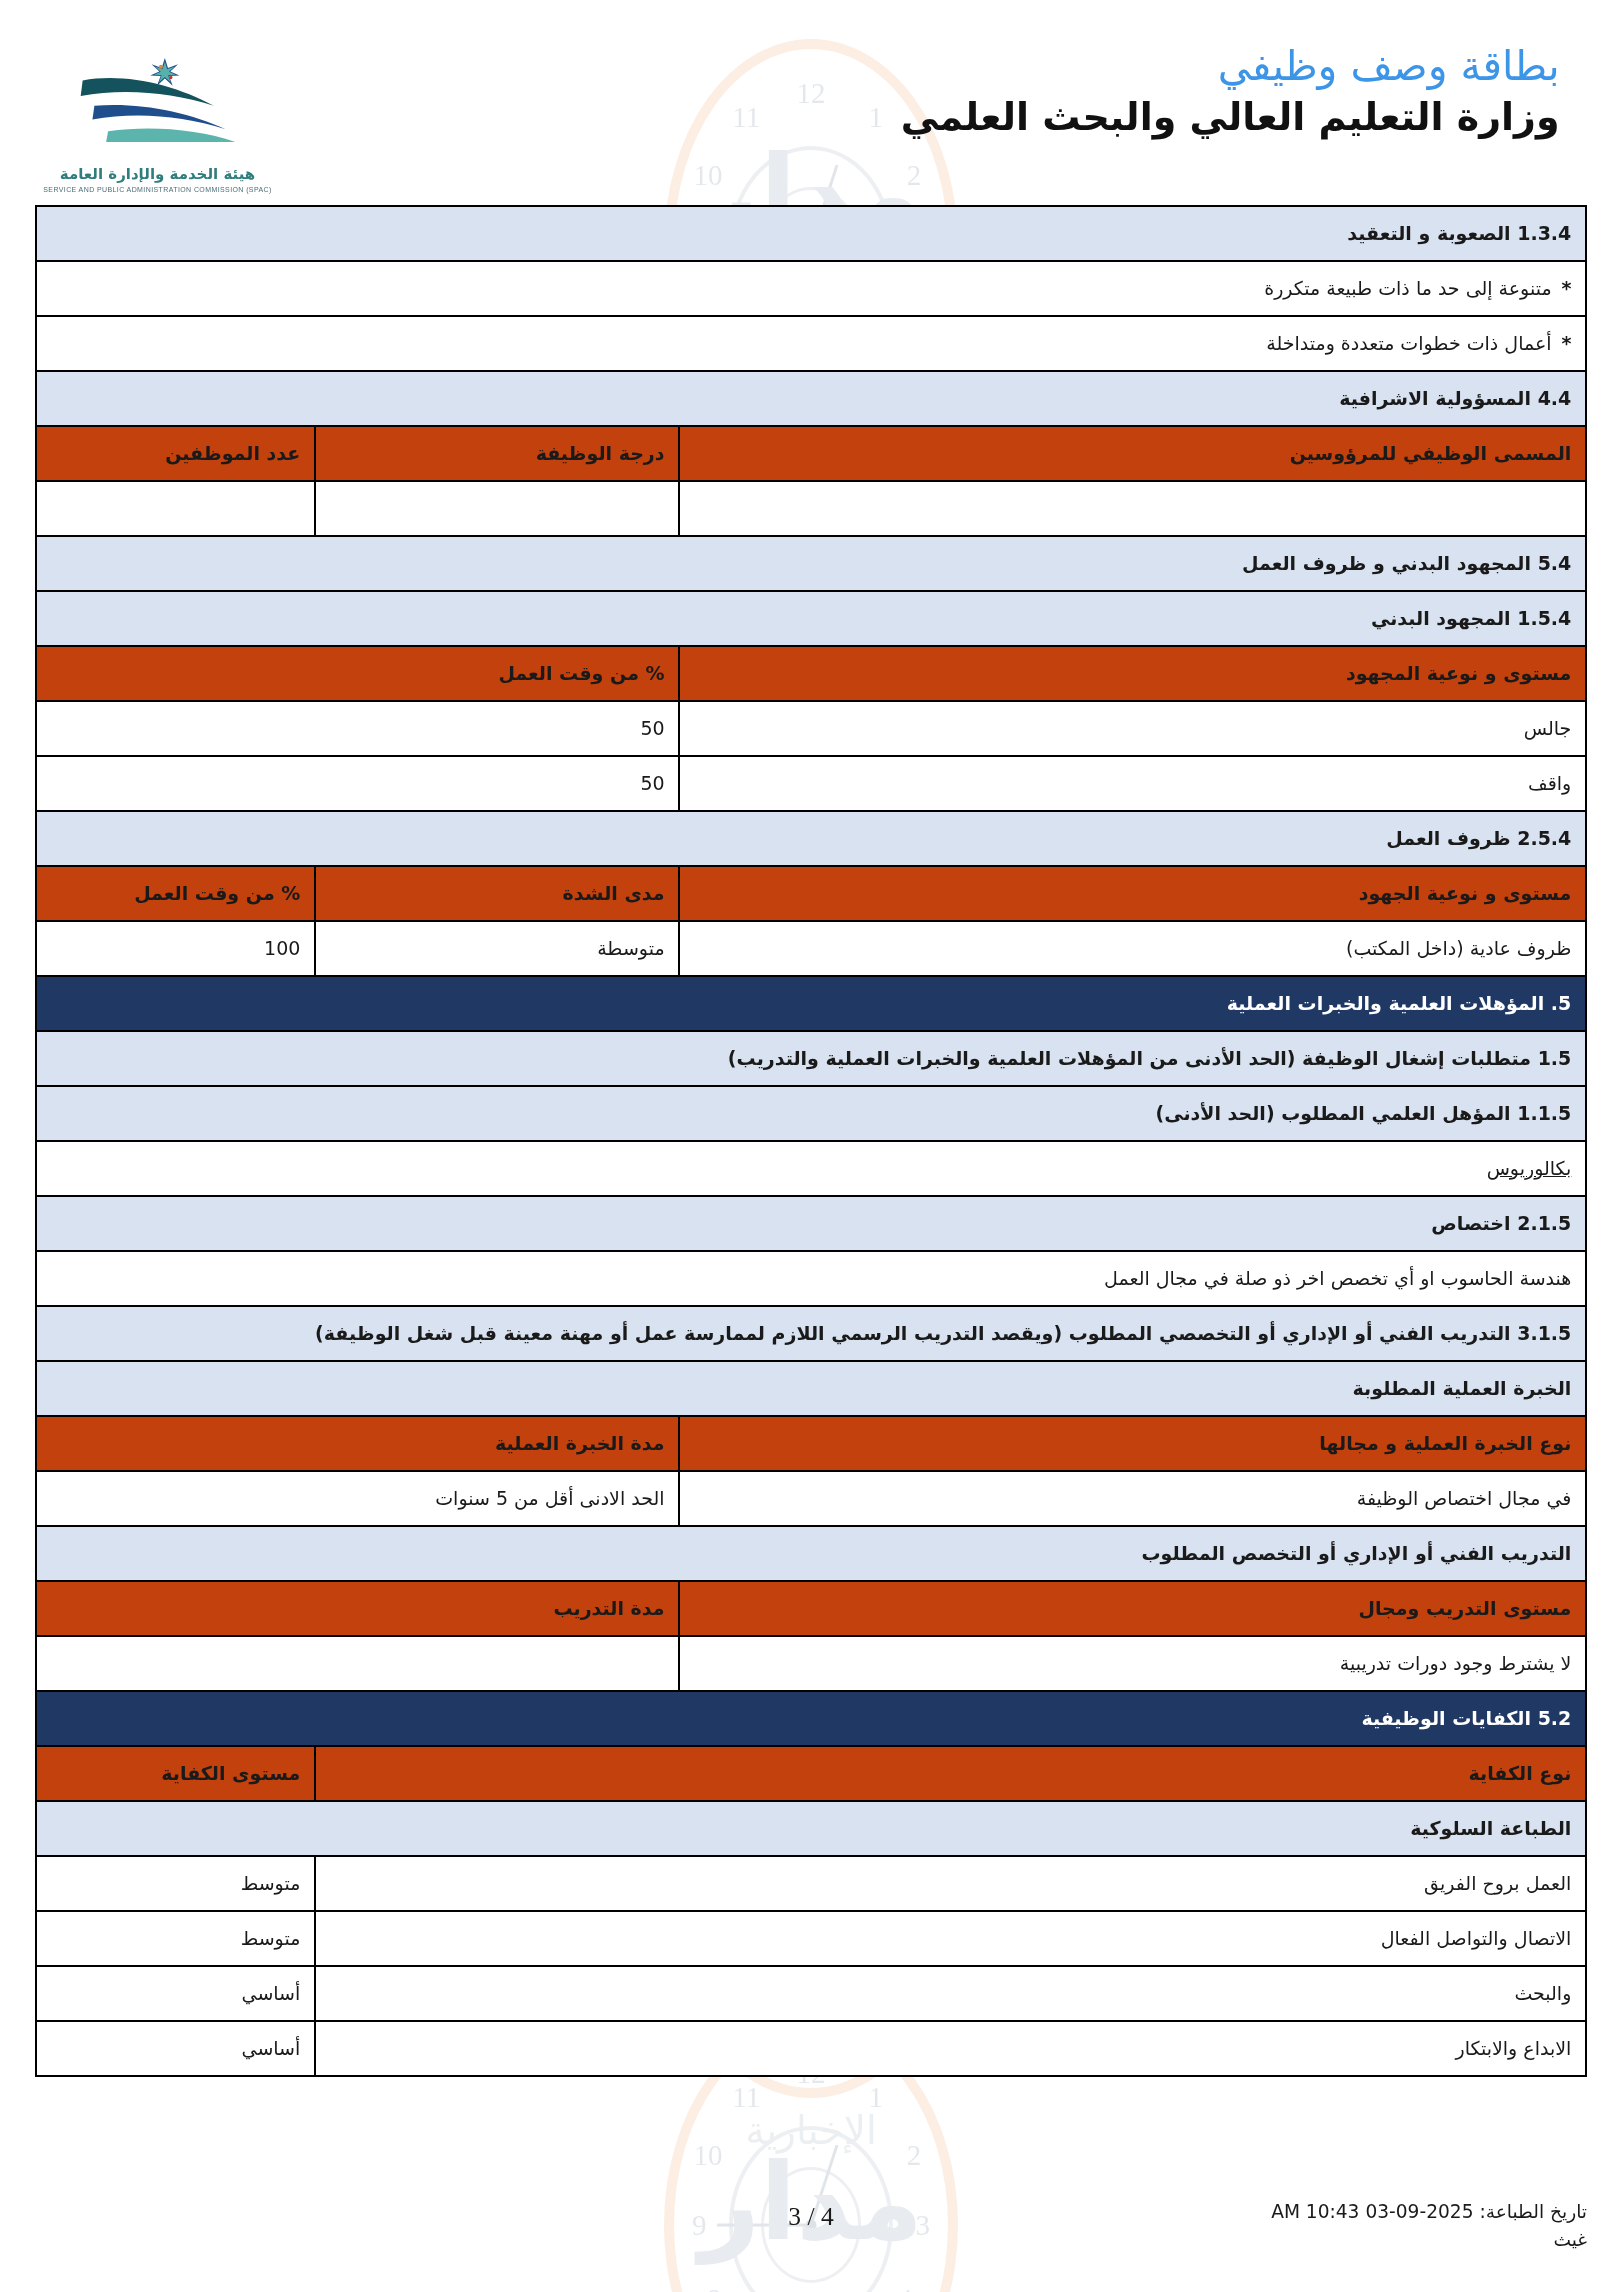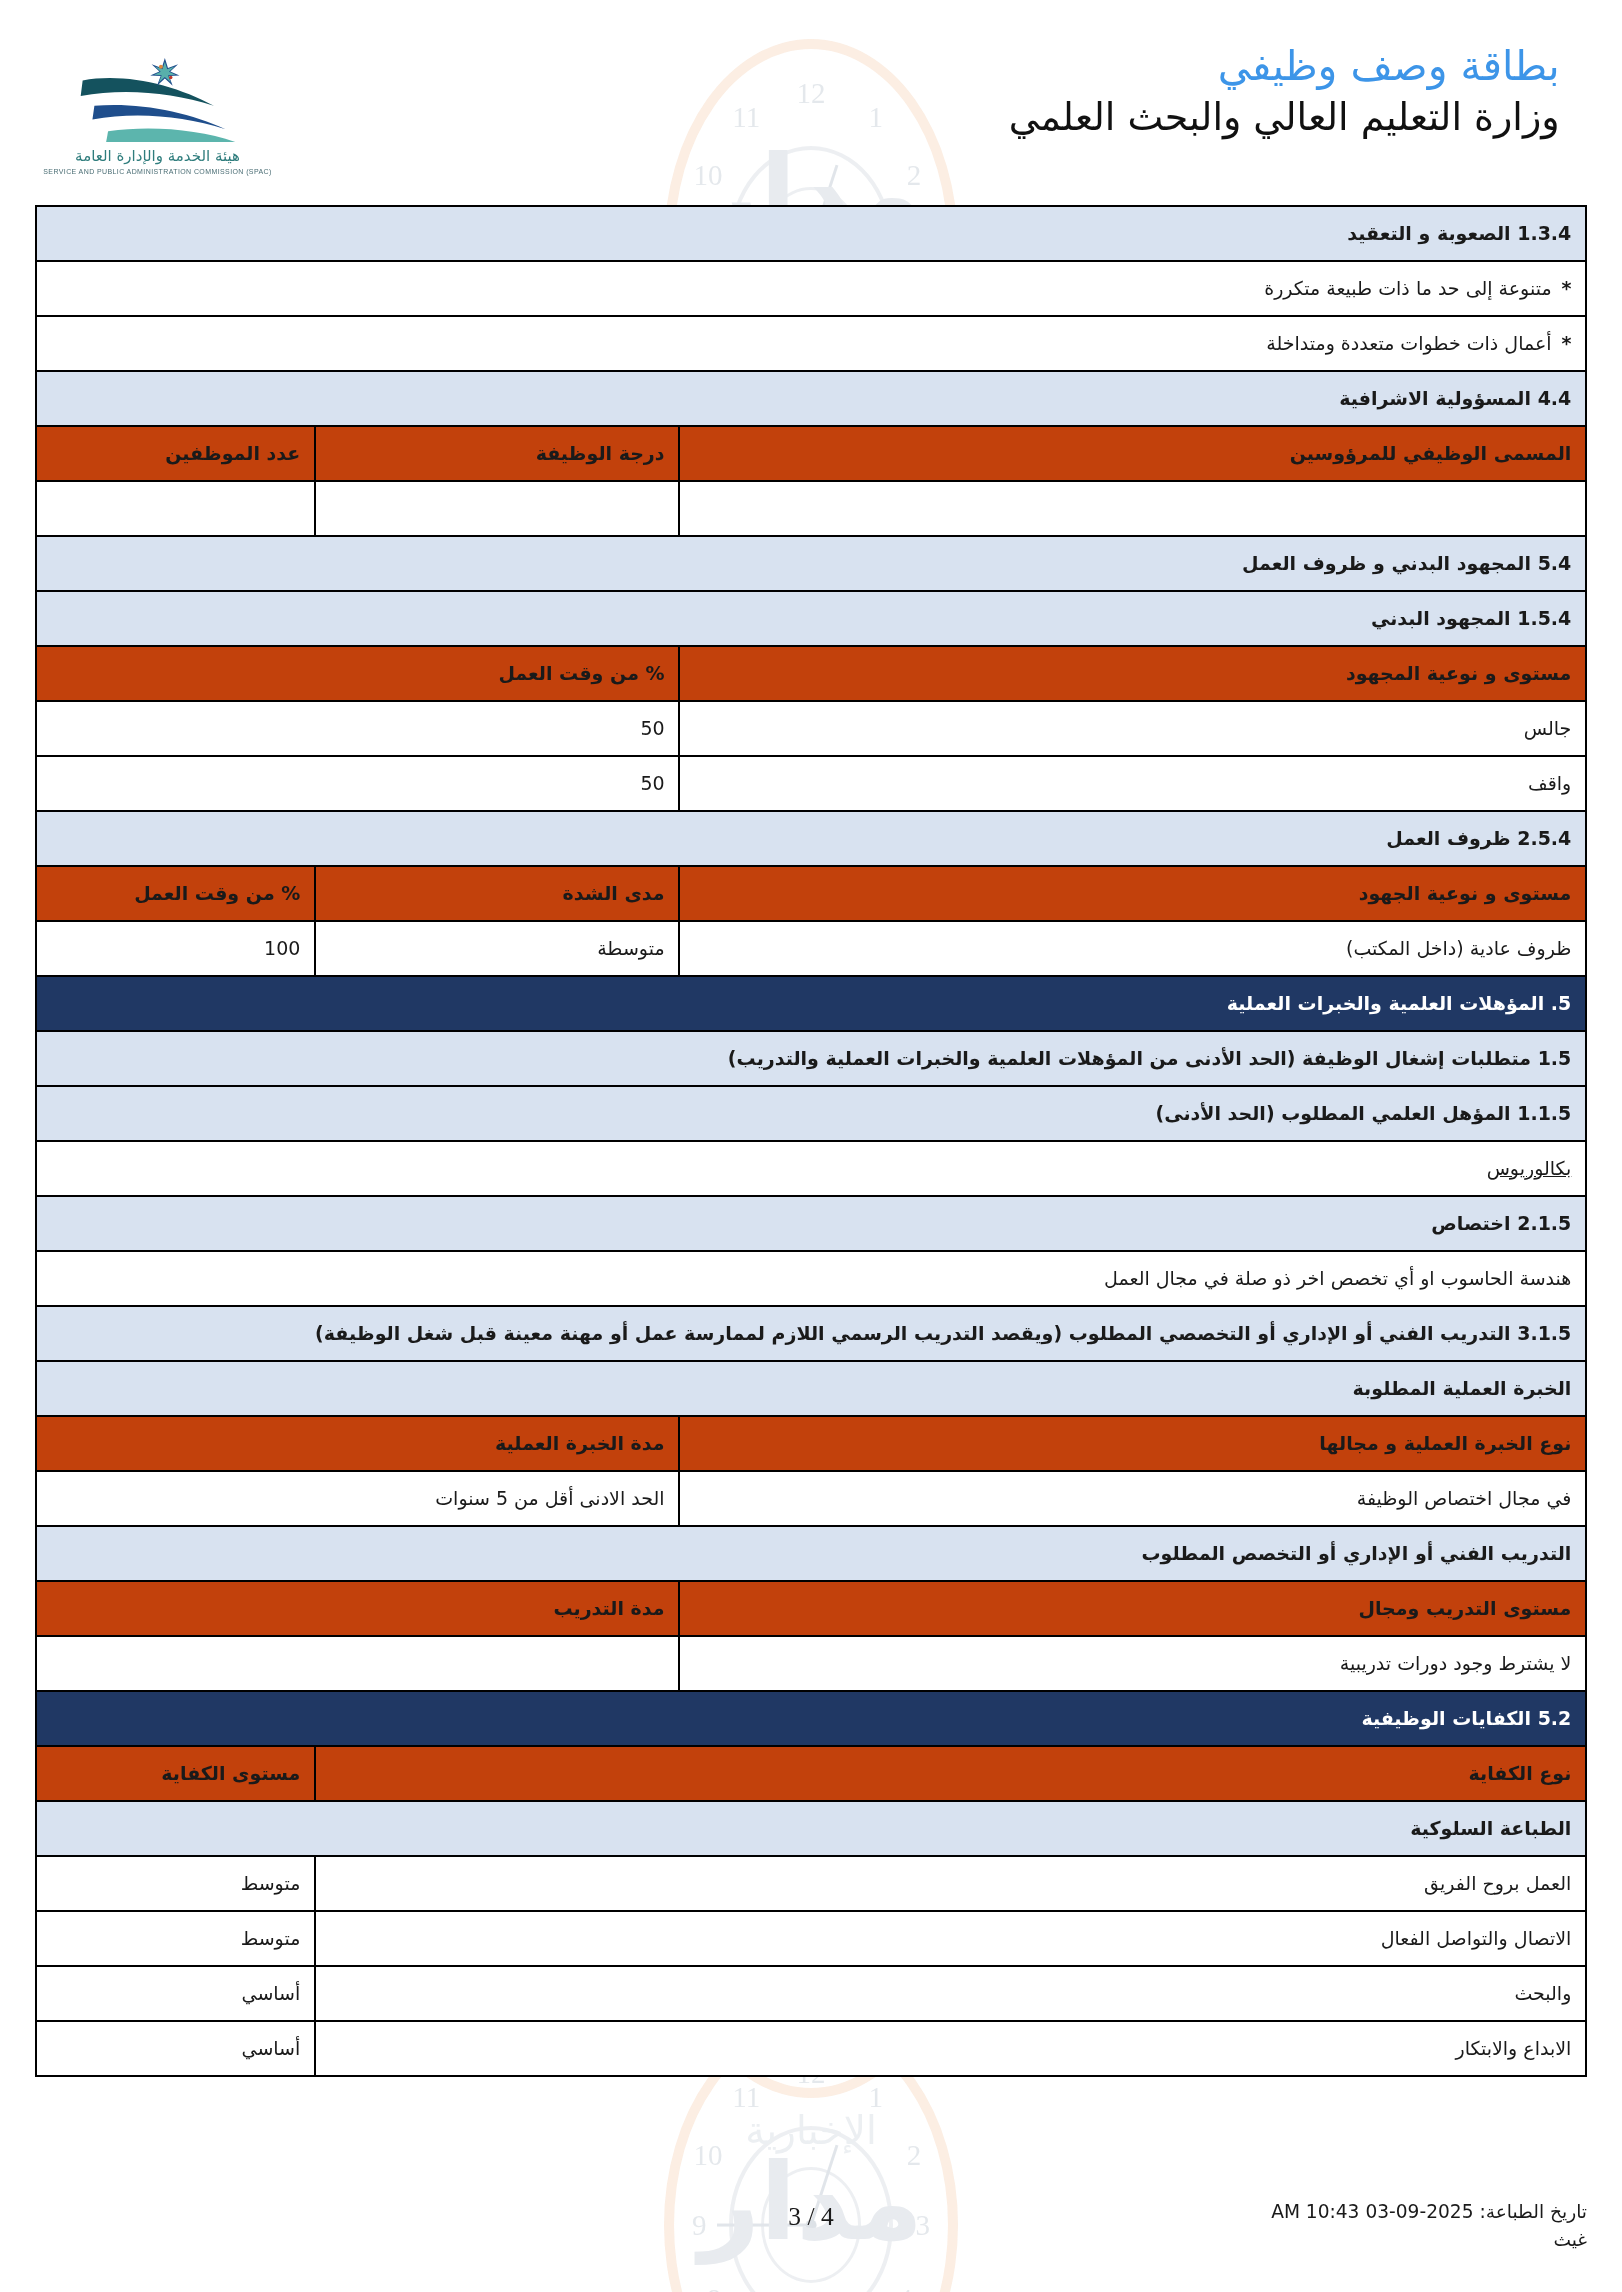--- a/index.html
+++ b/index.html
@@ -86,28 +86,28 @@
   .header {
     display: flex; align-items: flex-start; justify-content: space-between;
     padding-top: 43px; height: 201px;
   }
   .header-titles { text-align: right; padding-right: 27.4px; }
   .doc-title {
     font-size: 41px; font-weight: normal; color: #3d95e8;
     margin: 0 0 5.9px 0; line-height: 1.15;
   }
   .org-name {
-    font-size: 38px; font-weight: normal; color: #111;
+    font-size: 38px; font-weight: bold; color: #111;
     margin: 0; line-height: 1.15;
   }
   .logo-box { width: 245px; text-align: center; padding-top: 7.8px; }
   .logo-mark { width: 182px; height: 94px; margin: 0 auto; display: block; }
   .logo-ar {
-    font-size: 15px; font-weight: normal; color: #2f7d7d;
-    margin-top: 2px; letter-spacing: 0.3px;
+    font-size: 15px; font-weight: bold; color: #2f7d7d;
+    margin-top: 20px; letter-spacing: 0.3px;
   }
   .logo-en {
     font-size: 7px; color: #4a6d74; margin-top: 2.9px;
     letter-spacing: 0.4px; font-family: "Liberation Sans", sans-serif;
     direction: ltr;
   }
 
   
   table.jd {
     width: 100%;

